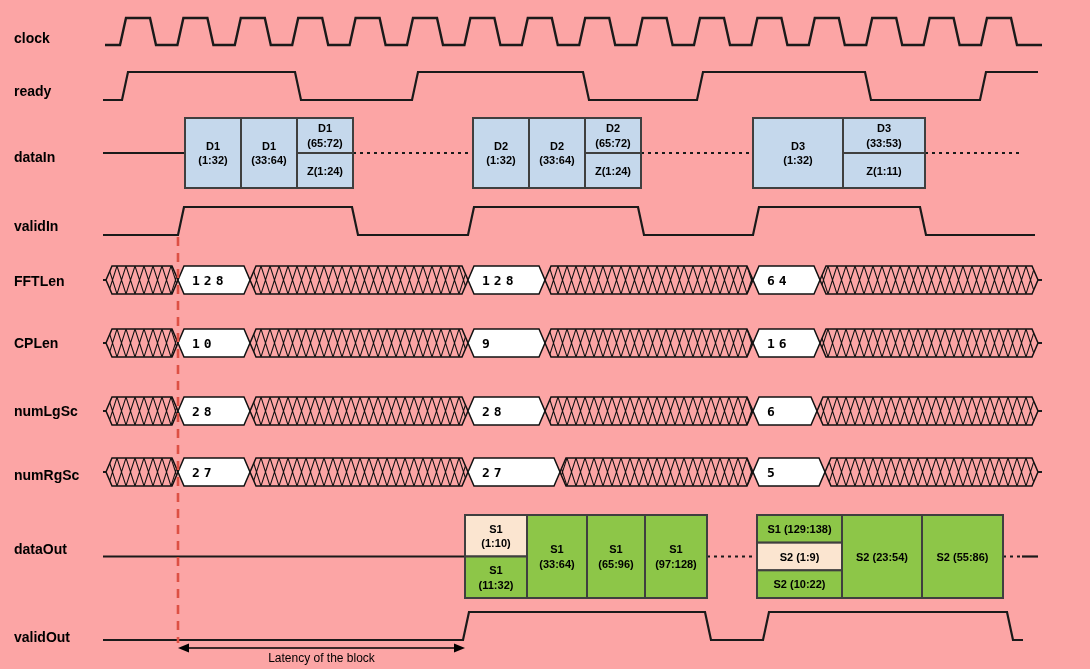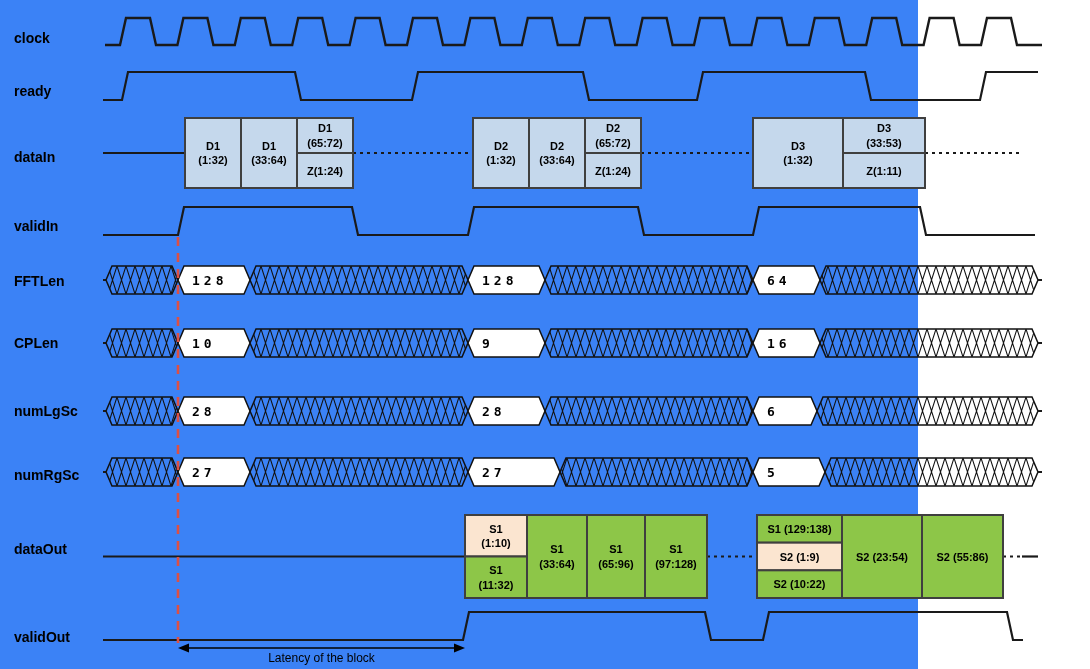--- a/index.html
+++ b/index.html
@@ -1,16 +1,16 @@
 <!DOCTYPE html>
 <html><head>
 <meta charset="utf-8">
 <style>
   html,body{margin:0;padding:0;background:#ffffff;}
-  .stage{position:relative;width:918px;height:669px;background:#3b82f6;
+  .stage{position:relative;width:1090px;height:669px;background:#fca5a5;
          font-family:"Liberation Sans", sans-serif;}
   svg{display:block;}
   .sig-label{font-family:"Liberation Sans", sans-serif;font-size:14px;font-weight:bold;fill:#000;}
   .cell-text{font-family:"Liberation Sans", sans-serif;font-size:11px;font-weight:bold;fill:#000;text-anchor:middle;}
   .bus-text{font-family:"DejaVu Sans Mono", monospace;font-size:13px;font-weight:bold;fill:#000;letter-spacing:4px;}
   .note-text{font-family:"Liberation Sans", sans-serif;font-size:12px;fill:#000;text-anchor:middle;}
 </style>
 </head>
 <body>
 

